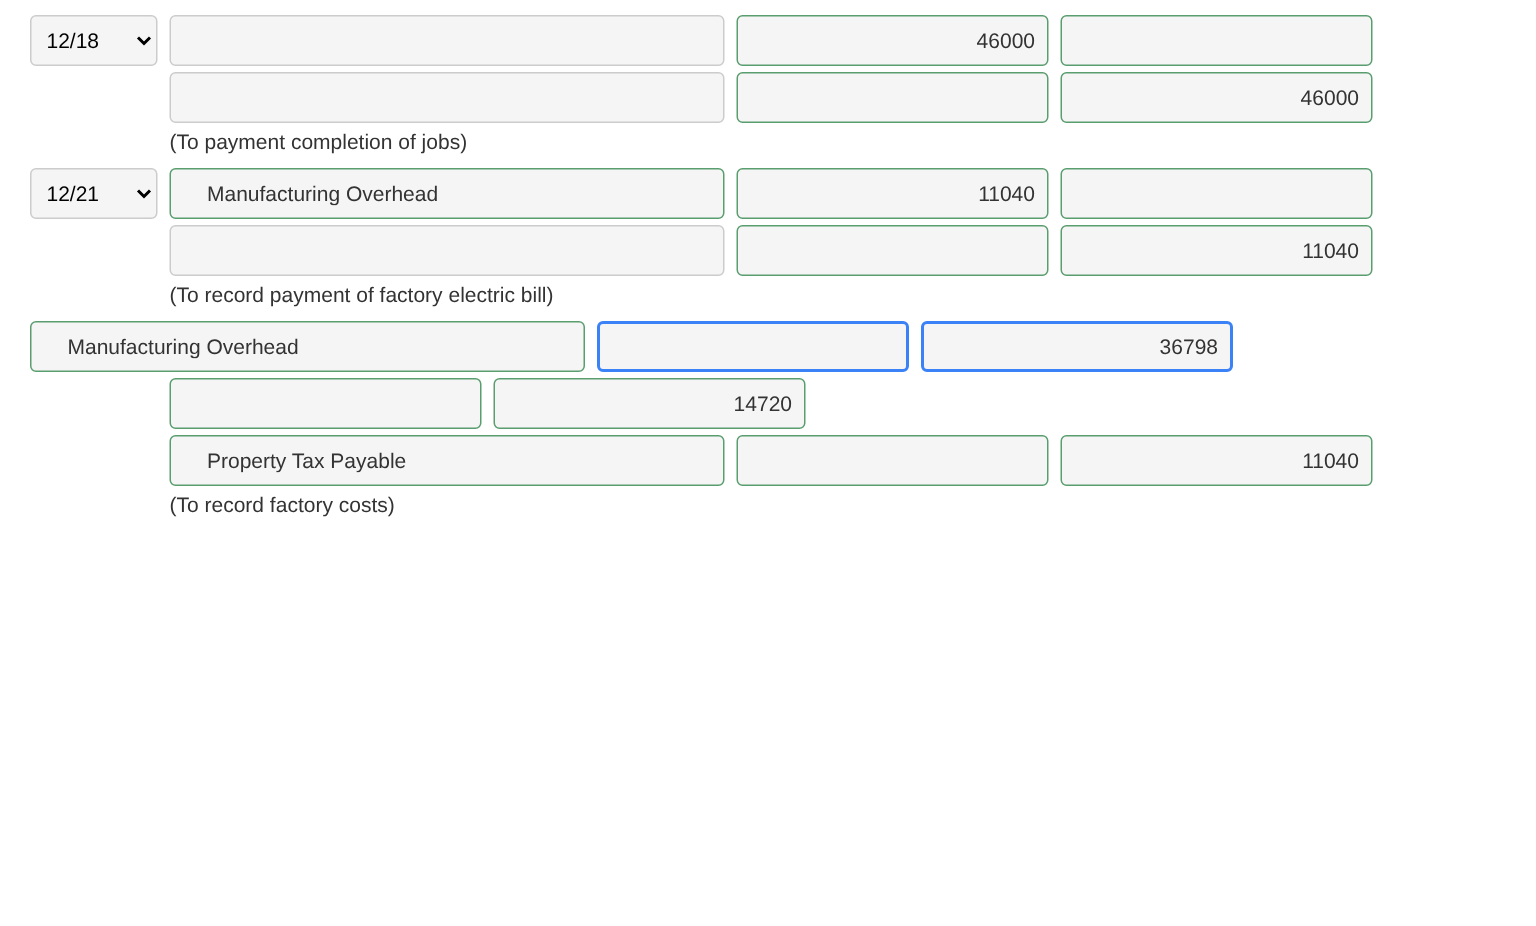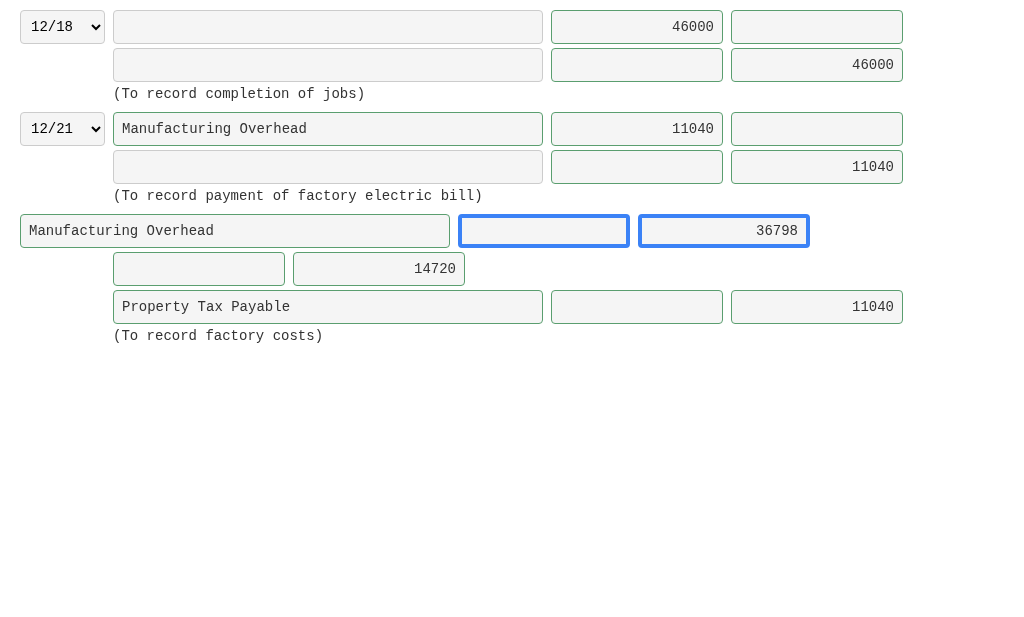--- a/index.html
+++ b/index.html
@@ -1,15 +1,15 @@
 <!DOCTYPE html>
 <html><head>
   <meta charset="utf-8">
   <style>
-    * { box-sizing: border-box; margin: 0; padding: 0; font-family: Liberation Mono, monospace; }
+    * { box-sizing: border-box; margin: 0; padding: 0; }
     body {
       font-family: Arial, sans-serif;
       font-size: 14px;
       background: #fff;
       color: #333;
     }
     .container {
       padding: 10px 20px;
       width: 1024px;
     }
@@ -31,45 +31,45 @@
       width: 100%;
       height: 34px;
       border: 1px solid #ccc;
       border-radius: 4px;
       background: #f5f5f5;
       padding: 0 6px;
       font-size: 14px;
       cursor: pointer;
     }
     .account-input {
-      width: 430px;
+      width: 370px;
       height: 34px;
       border: 1px solid #5a9e6f;
       border-radius: 4px;
       background: #f5f5f5;
-      padding: 0 8px;
+      padding: 0 24px;
       font-size: 14px;
       color: #333;
     }
     .account-input.no-border {
       border: 1px solid #ccc;
     }
     .amount-input {
-      width: 172px;
+      width: 208px;
       height: 34px;
       border: 1px solid #5a9e6f;
       border-radius: 4px;
       background: #f5f5f5;
       padding: 0 8px;
       font-size: 14px;
       color: #333;
       text-align: right;
     }
     .amount-input.red-border {
-      border: 4px solid #3b82f6;
+      border: 2px solid #3b82f6;
     }
     .amount-input.no-value {
       background: #f5f5f5;
     }
     .note-text {
       font-size: 14px;
       color: #333;
       margin: 4px 0 10px 93px;
     }
     .indented-row {
@@ -95,21 +95,21 @@
       </div>
       <input type="text" class="account-input no-border" value="" style="">
       <input type="text" class="amount-input" value="46000" style="">
       <input type="text" class="amount-input" value="" style="">
     </div>
     <div class="journal-row row-group indented-row">
       <input type="text" class="account-input no-border" value="" style="">
       <input type="text" class="amount-input no-value" value="" style="">
       <input type="text" class="amount-input" value="46000" style="">
     </div>
-    <div class="note-text">(To record completion of jobs)</div>
+    <div class="note-text">(To payment completion of jobs)</div>
   </div>
 
   <div class="journal-section">
     <div class="journal-row row-group">
       <div class="date-select-wrapper">
         <select>
           <option>12/18</option>
           <option selected="">12/21</option>
           <option>12/31</option>
         </select>

